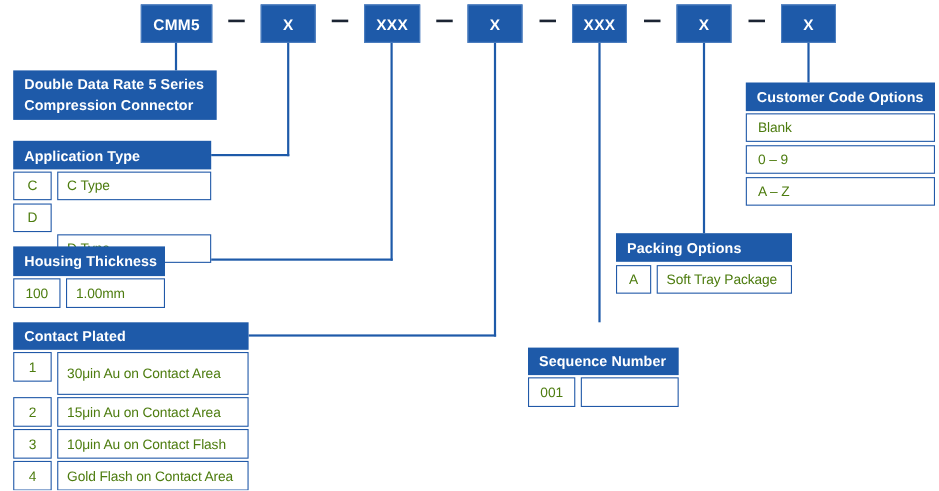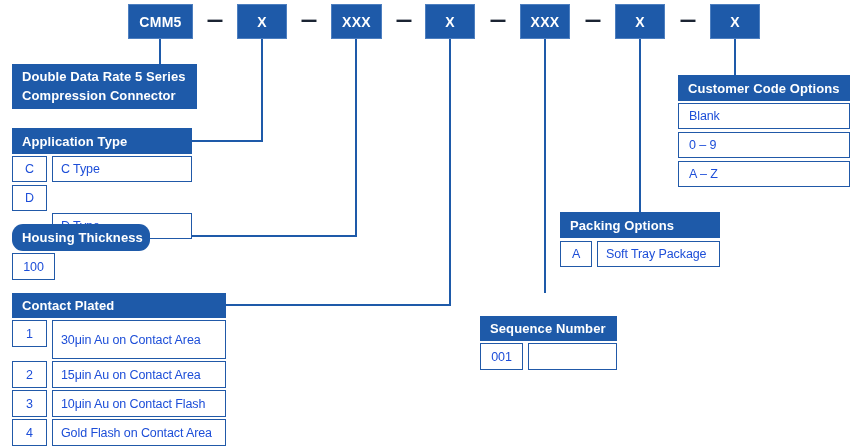--- a/index.html
+++ b/index.html
@@ -38,21 +38,21 @@
   .tbl-header {
     background:#1E5AA9; color:#ffffff; font-size:13px; font-weight:600;
     display:flex; align-items:center; padding-left:10px; letter-spacing:.1px;
     flex:0 0 auto;
   }
   .tbl-rows { display:flex; flex-direction:column; }
   .tbl-row { display:flex; }
   .cell {
     background:#ffffff; border:1.5px solid #2159a8;
     display:flex; align-items:center;
-    color:#1d4ed8; font-size:12.5px; font-weight:500; letter-spacing:-.1px;
+    color:#4d7c0f; font-size:12.5px; font-weight:500; letter-spacing:-.1px;
     white-space:nowrap; overflow:hidden;
   }
   .cell.code { justify-content:center; flex:0 0 auto; }
   .cell.val  { flex:1 1 auto; padding-left:8px; }
   .cell.full { flex:1 1 auto; padding-left:10px; }
 </style>
 </head>
 <body>
 
 <div class="canvas">
@@ -112,24 +112,25 @@
         <div class="cell val" style="height:26px;">C Type</div>
       </div>
       <div class="tbl-row" style="gap:5px;">
         <div class="cell code" style="width:35px;height:26px;">D</div>
         <div class="cell val" style="height:26px;margin-top:28px;">D Type</div>
       </div>
     </div>
   </div>
 
   <div class="tbl" style="left:12px;top:224px;width:138px;">
-    <div class="tbl-header" style="height:27px;border-radius:11px;">Housing Thickness</div>
+    <div class="tbl-header" style="height:27px;">Housing Thickness</div>
     <div class="tbl-rows" style="gap:3px;padding-top:2px;">
       <div class="tbl-row" style="gap:5px;">
         <div class="cell code" style="width:43px;height:27px;">100</div>
+        <div class="cell val" style="height:27px;">1.00mm</div>
       </div>
     </div>
   </div>
 
   <div class="tbl" style="left:12px;top:293px;width:214px;">
     <div class="tbl-header" style="height:25px;">Contact Plated</div>
     <div class="tbl-rows" style="gap:2px;padding-top:2px;">
       <div class="tbl-row" style="gap:5px;">
         <div class="cell code" style="width:35px;height:27px;">1</div>
         <div class="cell val" style="height:39px;">30μin Au on Contact Area</div>

